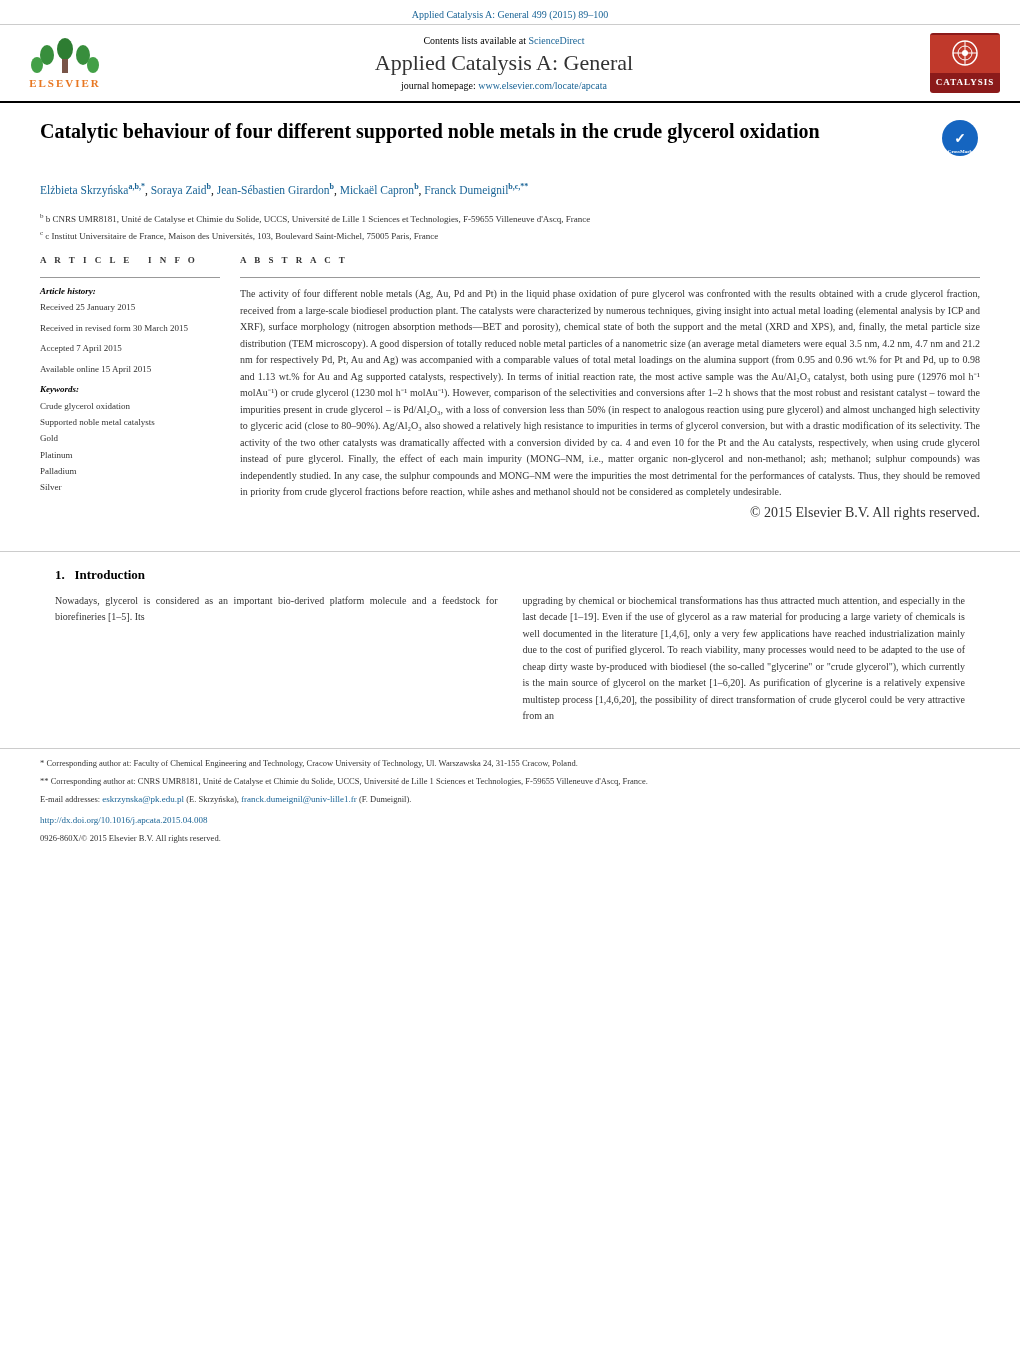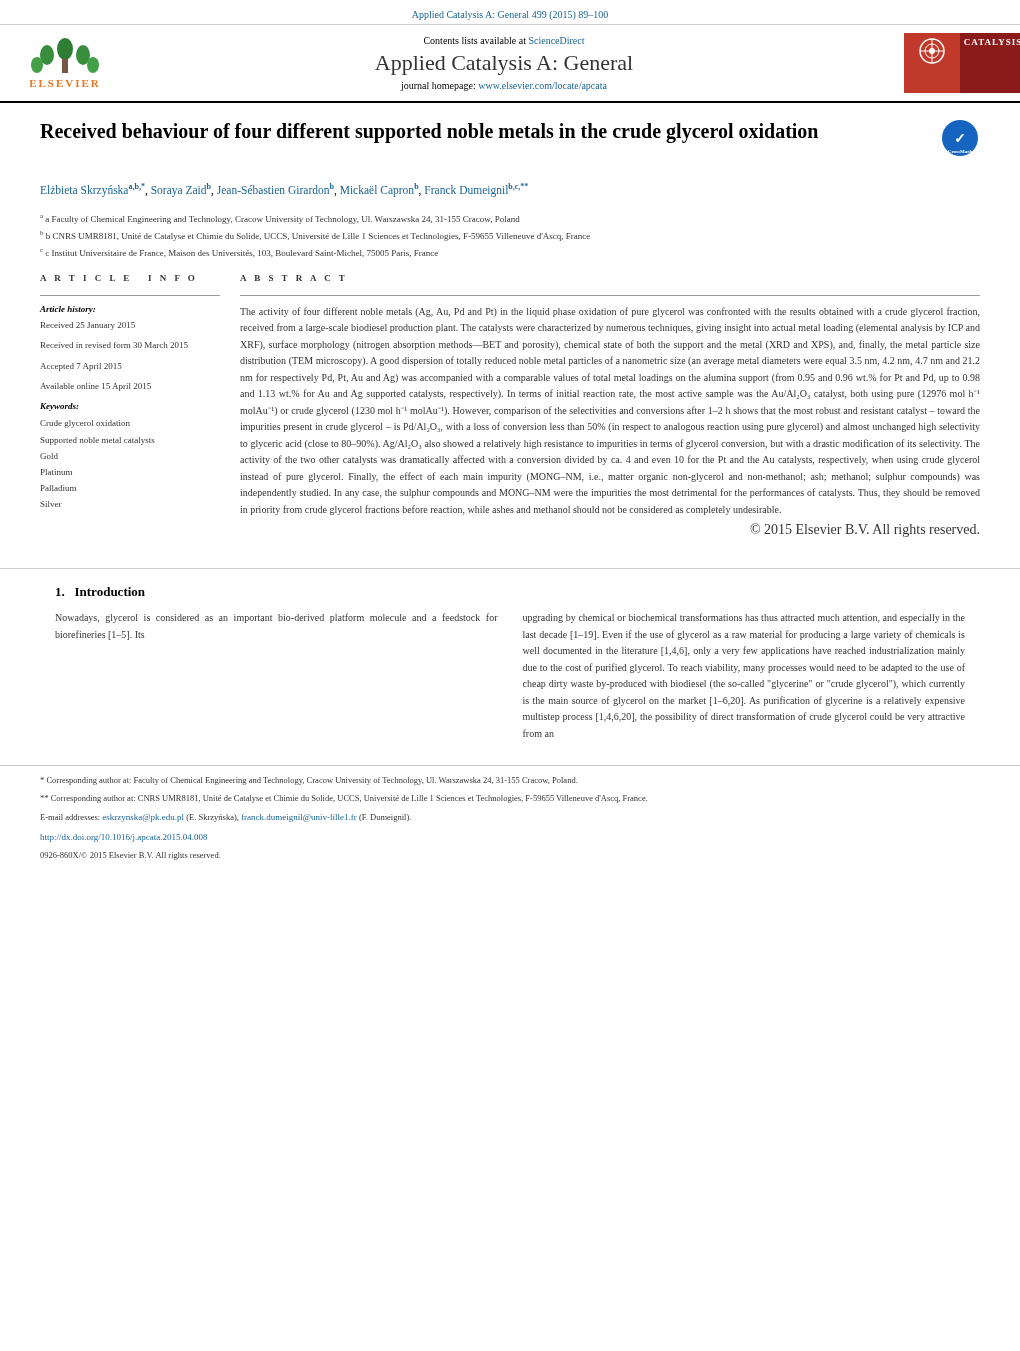--- a/index.html
+++ b/index.html
@@ -72,21 +72,21 @@
       color: #1a6496;
       font-size: 10px;
       text-decoration: none;
     }
     .catalysis-logo {
       width: 70px;
       height: 60px;
       background: #8b1a1a;
       display: flex;
       justify-content: center;
-      flex-direction: row;
+      flex-direction: column;
       color: white;
       font-size: 7px;
       font-weight: bold;
       text-transform: uppercase;
       letter-spacing: 1px;
       border-radius: 3px;
       margin-left: 32px;
     }
     .catalysis-logo-top {
       background: #c0392b;
@@ -297,43 +297,40 @@
           <line x1="25" y1="3" x2="25" y2="27" stroke="#fff" stroke-width="1"></line>
         </svg>
       </div>
       <div class="catalysis-logo-bottom">CATALYSIS</div>
     </div>
   </div>
 
   <div class="article-content">
 
     <div class="article-title-section">
-      <div class="article-title">Received behaviour of four different supported noble metals in the crude glycerol oxidation</div>
+      <div class="article-title">Catalytic behaviour of four different supported noble metals in the crude glycerol oxidation</div>
 
       <div>
         <svg width="40" height="40" viewBox="0 0 40 40">
           <circle cx="20" cy="20" r="18" fill="#1565c0"></circle>
           <text x="20" y="25" text-anchor="middle" fill="white" font-size="14" font-weight="bold">✓</text>
           <text x="20" y="35" text-anchor="middle" fill="white" font-size="5" font-weight="bold">CrossMark</text>
         </svg>
       </div>
     </div>
 
     <div class="article-authors">
       <a href="#" class="author-link">Elżbieta Skrzyńska</a><span class="author-sup">a,b,*</span>,
       <a href="#" class="author-link">Soraya Zaid</a><span class="author-sup">b</span>,
       <a href="#" class="author-link">Jean-Sébastien Girardon</a><span class="author-sup">b</span>,
       <a href="#" class="author-link">Mickaël Capron</a><span class="author-sup">b</span>,
       <a href="#" class="author-link">Franck Dumeignil</a><span class="author-sup">b,c,**</span>
     </div>
 
     <div class="affiliations">
-      <div class="affiliation-item">
-        <span class="affiliation-sup">a</span> <span>a Faculty of Chemical Engineering and Technology, Cracow University of Technology, Ul. Warszawska 24, 31-155 Cracow, Poland</span>
-      </div>
       <div class="affiliation-item">
         <span class="affiliation-sup">b</span> <span>b CNRS UMR8181, Unité de Catalyse et Chimie du Solide, UCCS, Université de Lille 1 Sciences et Technologies, F-59655 Villeneuve d'Ascq, France</span>
       </div>
       <div class="affiliation-item">
         <span class="affiliation-sup">c</span> <span>c Institut Universitaire de France, Maison des Universités, 103, Boulevard Saint-Michel, 75005 Paris, France</span>
       </div>
     </div>
 
     <div class="two-column">
 

